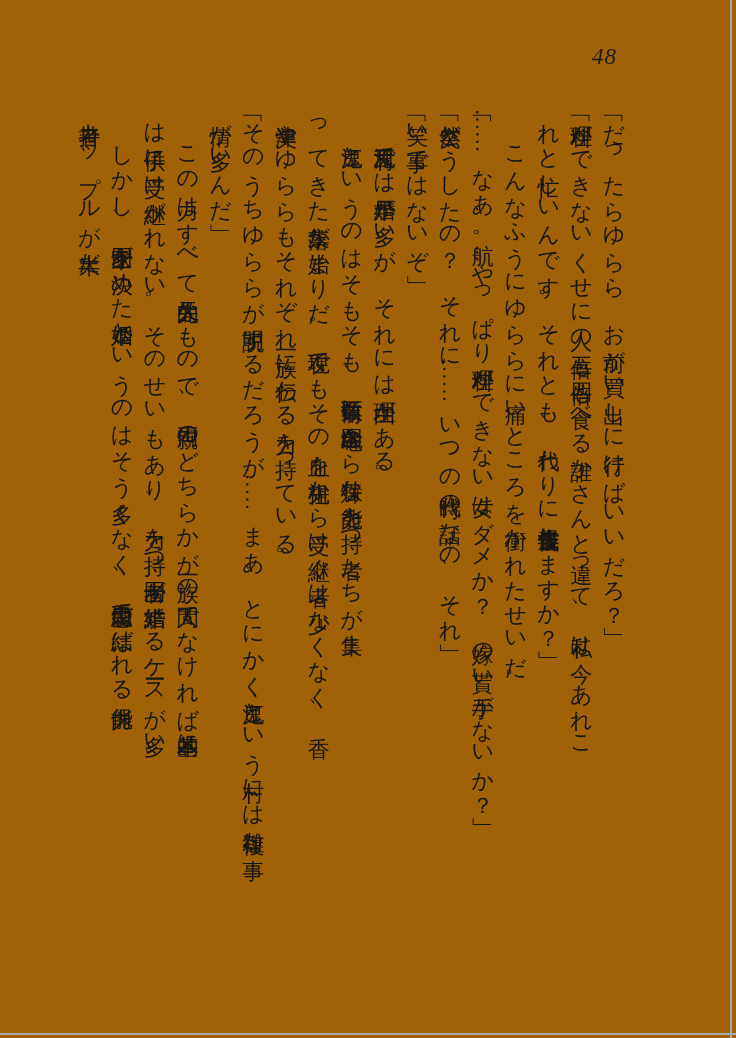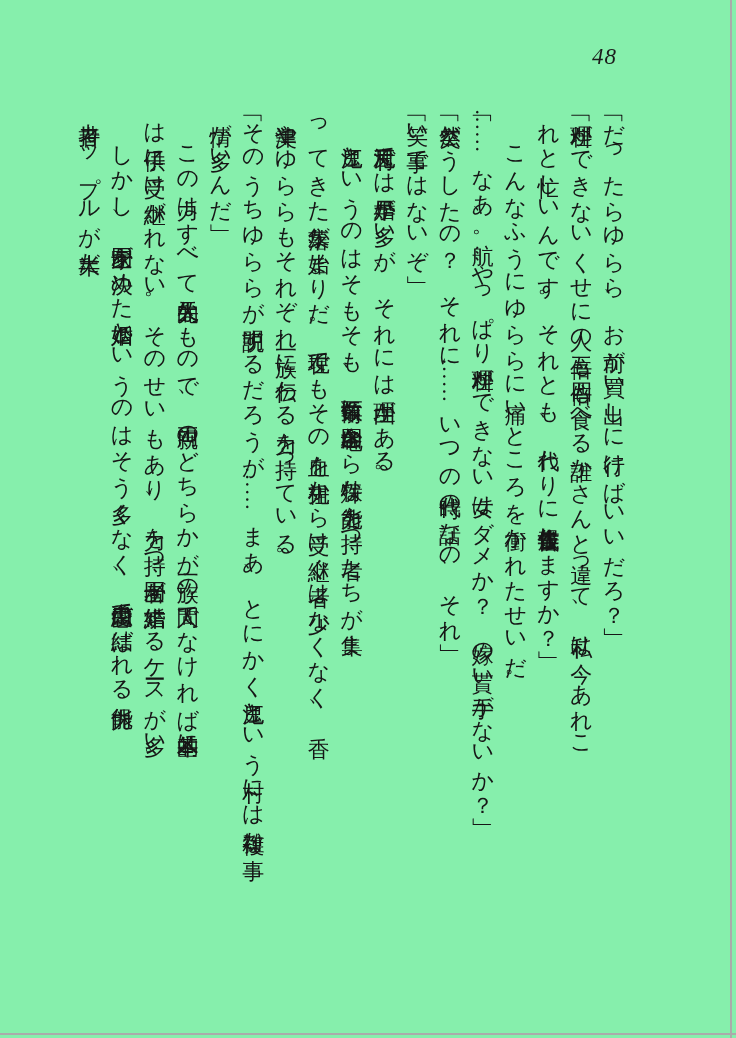--- a/index.html
+++ b/index.html
@@ -10,21 +10,21 @@
     width: 736px;
     height: 1038px;
     background: #ffffff;
     position: relative;
     overflow: hidden;
     font-family: "Liberation Serif", "DejaVu Serif", serif;
   }
   .book-page {
     position: absolute;
     inset: 0;
-    background: #86efac;
+    background: #a16207;
   }
   .page-number {
     position: absolute;
     top: 44px;
     left: 592px;
     font-size: 23px;
     font-style: italic;
     color: #1c1c1c;
     letter-spacing: 1px;
   }

